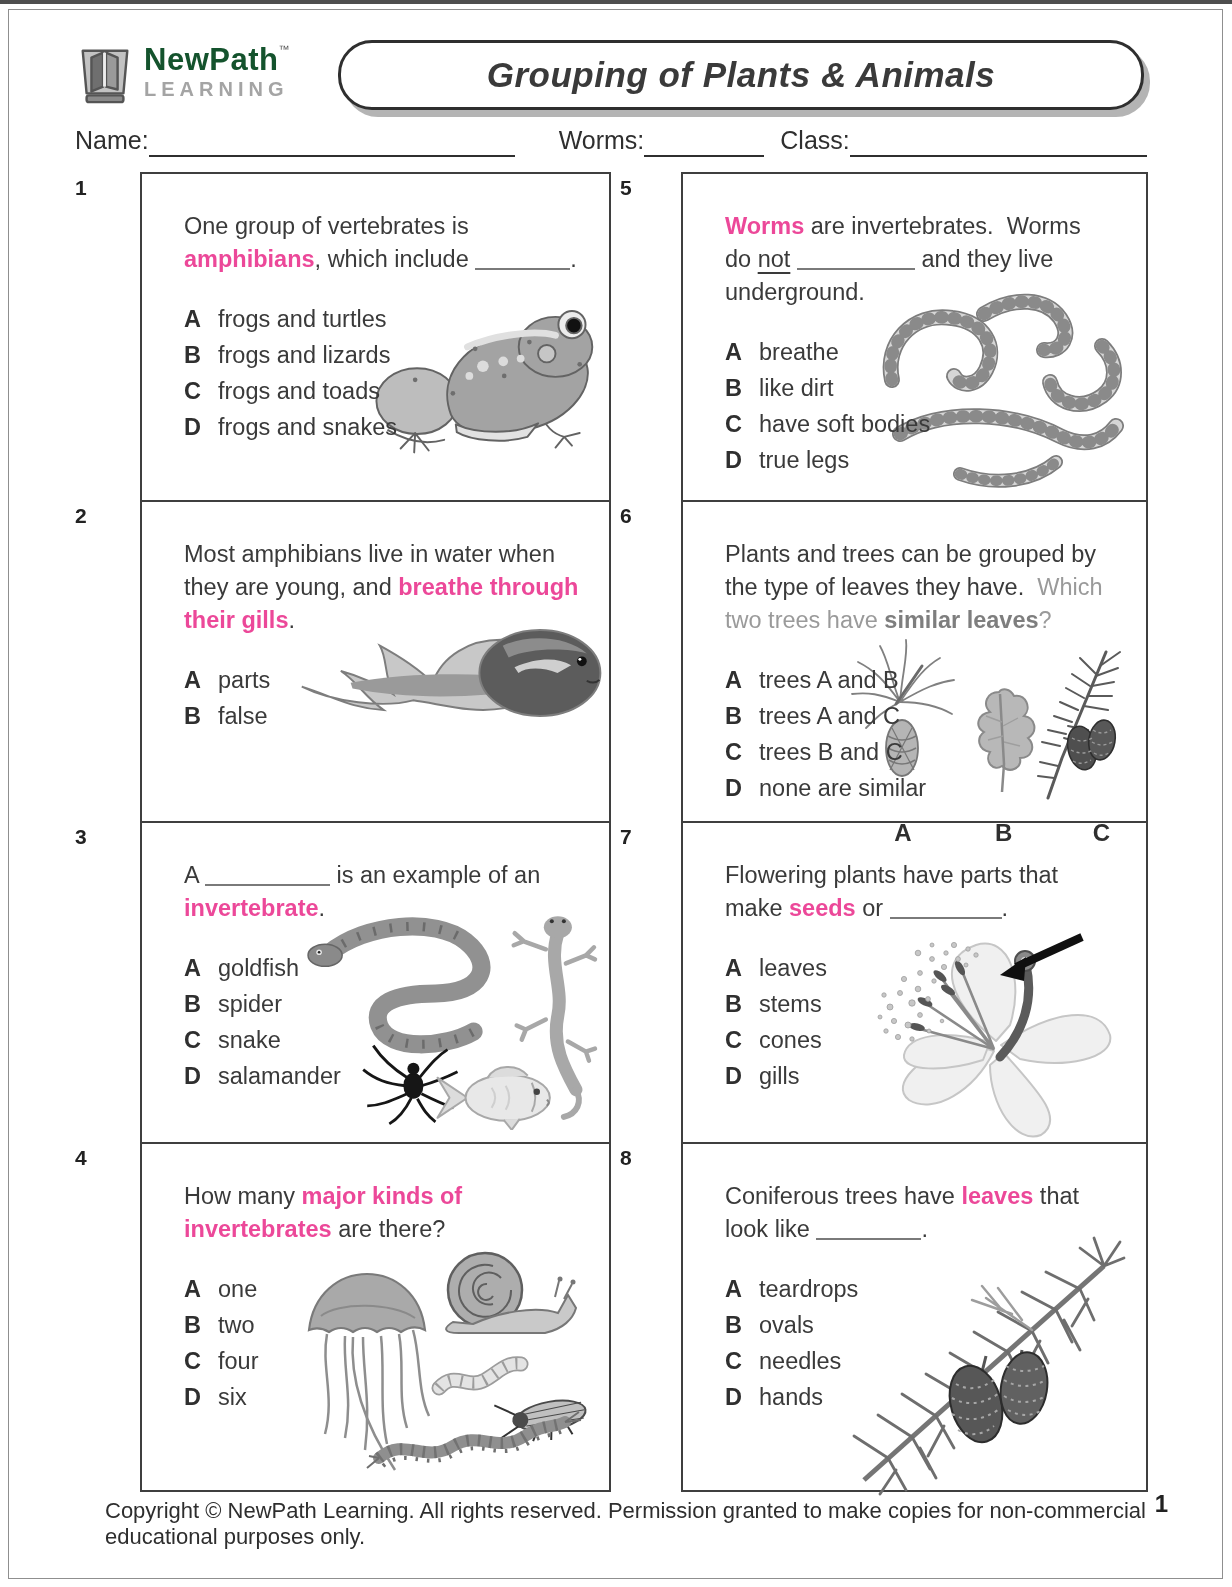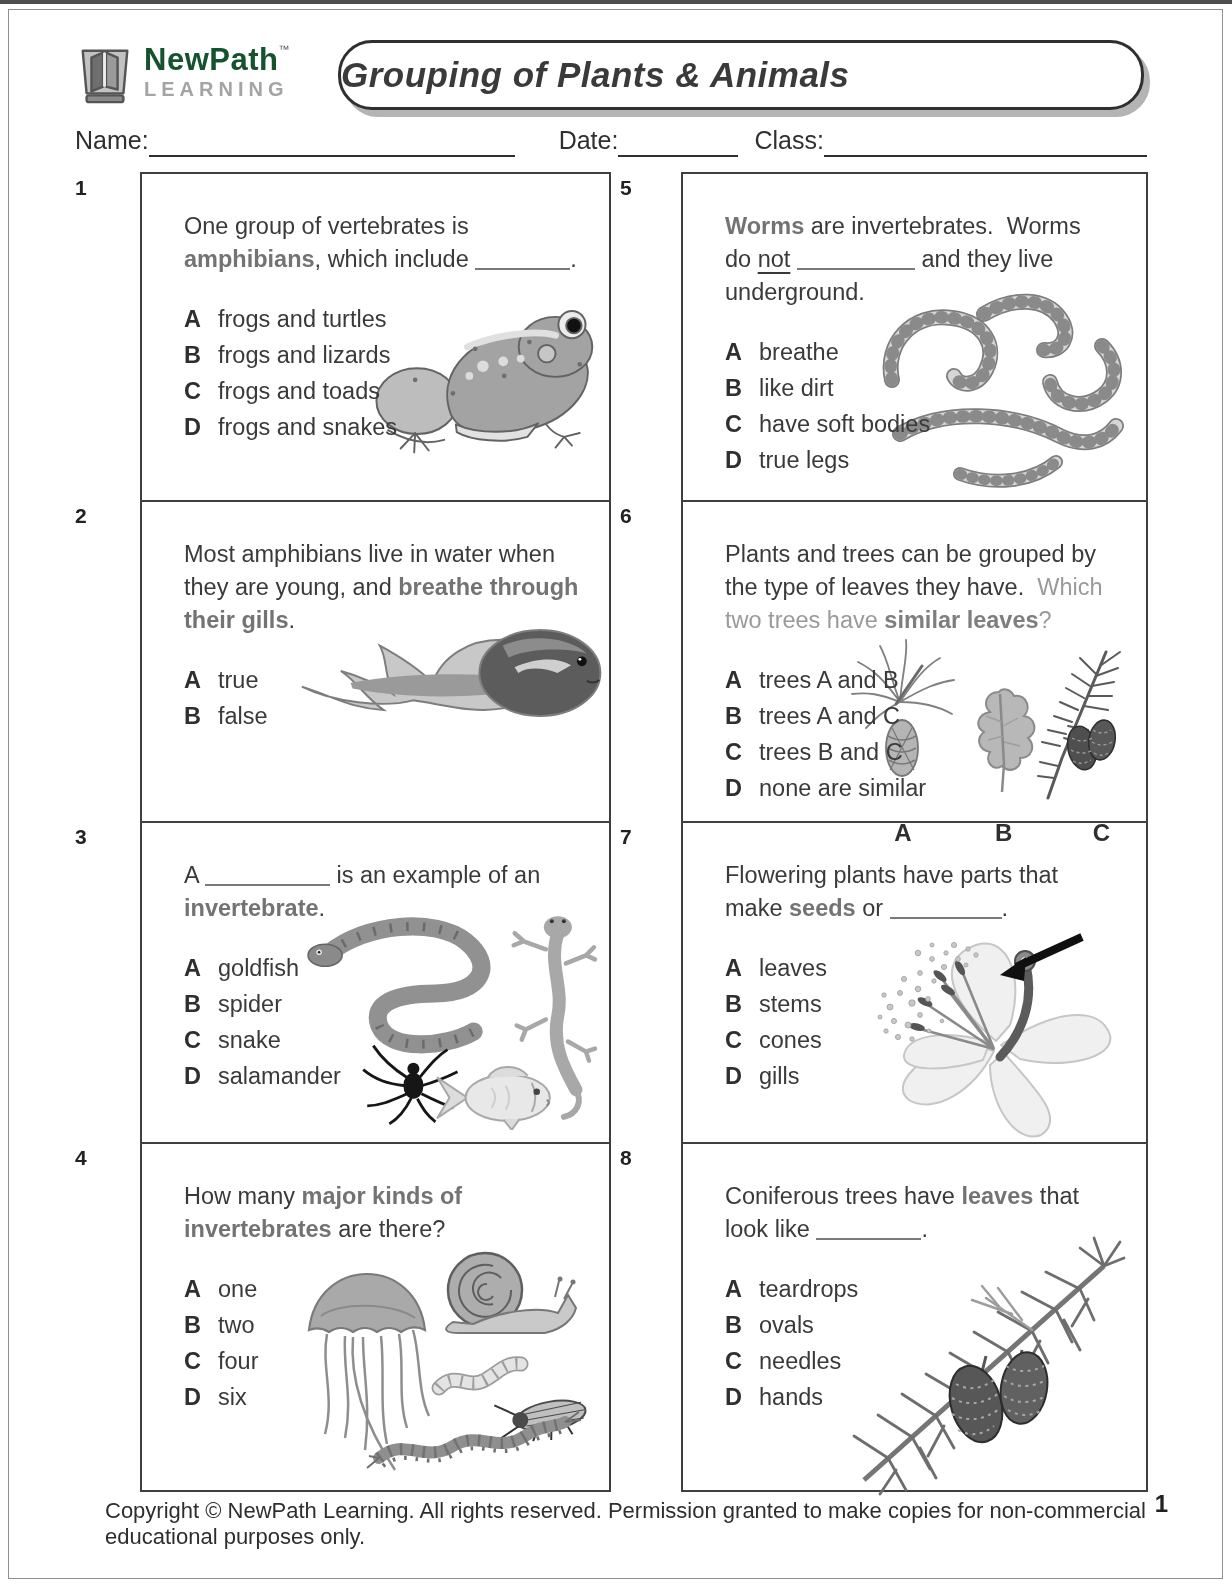--- a/index.html
+++ b/index.html
@@ -10,21 +10,21 @@
 
   
   .logo{position:absolute;left:74px;top:44px;display:flex;align-items:flex-start;}
   .logo-icon{width:62px;height:64px;margin-right:8px;}
   .brand{line-height:1;}
   .brand-main{font-size:31px;font-weight:700;color:#14532d;letter-spacing:.5px;}
   .brand-tm{font-size:11px;color:#4c4c4c;vertical-align:top;}
   .brand-sub{font-size:20px;font-weight:600;color:#a4a4a4;letter-spacing:5px;margin-top:4px;}
   .banner{position:absolute;left:338px;top:40px;width:800px;height:64px;background:#fff;
           border:3px solid #2f2f2f;border-radius:34px;box-shadow:6px 7px 0 #b4b4b4;
-          display:flex;align-items:center;}
+          display:flex;align-items:center;justify-content:center;}
   .banner-title{font-size:35px;font-weight:700;font-style:italic;color:#3a3a3a;letter-spacing:.5px;}
 
   
   .name-row{position:absolute;left:75px;top:126px;width:1072px;display:flex;align-items:flex-end;font-size:25px;color:#2f2f2f;}
   .nr-label{white-space:nowrap;padding-bottom:2px;}
   .nr-line{display:inline-block;border-bottom:2.5px solid #2f2f2f;height:26px;}
   .line-name{width:366px;margin-right:44px;}
   .line-date{width:120px;margin-right:16px;}
   .line-class{flex:1;}
 
@@ -35,21 +35,21 @@
   .qcol-right{width:528px;}
   .qrow{display:flex;height:330px;}
   .qrow:nth-child(2),.qrow:nth-child(3){height:323px;}
   .qrow:nth-child(4){height:350px;}
   .qrow:not(:first-child){margin-top:-2px;}
   .qnum{width:30px;font-size:21px;font-weight:700;color:#222;padding-top:4px;}
   .qcol-right .qnum{width:26px;}
   .qbox{flex:1;border:2px solid #3f3f3f;position:relative;background:#fff;margin-left:35px;}
   .stem{margin:36px 18px 0 42px;font-size:23.5px;line-height:33px;max-width:452px;position:relative;z-index:2;}
   .seg-n{color:#3a3a3a;}
-  .seg-kw{color:#737373;font-weight:700;}
+  .seg-kw{color:#ec4899;font-weight:700;}
   .seg-kwd{color:#7e7e7e;font-weight:700;}
   .seg-gray{color:#9a9a9a;}
   .seg-u{color:#3a3a3a;text-decoration:underline;text-decoration-thickness:2px;text-underline-offset:5px;}
   .seg-blank{display:inline-block;border-bottom:2px solid #7a7a7a;height:20px;transform:translateY(3px);}
   .opts{margin:28px 0 0 42px;position:relative;z-index:2;width:max-content;}
   .opt{display:flex;font-size:23.5px;line-height:31px;margin:5px 0;}
   .letter{width:34px;font-weight:700;color:#2f2f2f;flex:none;}
   .otext{color:#3a3a3a;white-space:nowrap;}
 
   
@@ -97,21 +97,21 @@
     </span>
   </div>
 
   <div class="banner">
     <span class="banner-title">Grouping of Plants &amp; Animals</span>
   </div>
 
   <div class="name-row">
     <span class="nr-label">Name:</span>
     <span class="nr-line line-name"></span>
-    <span class="nr-label">Date:</span>
+    <span class="nr-label">Worms:</span>
     <span class="nr-line line-date"></span>
     <span class="nr-label">Class:</span>
     <span class="nr-line line-class"></span>
   </div>
 
   <div class="grid">
     <div class="qcol qcol-left" id="col-left">
         <div class="qrow">
           <div class="qnum">1</div>
           <div class="qbox">
@@ -167,21 +167,21 @@
             </div>
           </div>
         </div>
         <div class="qrow">
           <div class="qnum">2</div>
           <div class="qbox">
             <div class="stem"><span class="seg-n">Most amphibians live in water when</span><br><span class="seg-n">they are young, and </span><span class="seg-kw">breathe through</span><br><span class="seg-kw">their gills</span><span class="seg-n">.</span></div>
             <div class="opts">
               <div class="opt">
                 <span class="letter">A</span>
-                <span class="otext">true</span>
+                <span class="otext">parts</span>
               </div>
               <div class="opt">
                 <span class="letter">B</span>
                 <span class="otext">false</span>
               </div>
             </div>
             <div class="illus illus-tadpole">
               <svg viewBox="0 0 330 120">
                 <g stroke="#7d7d7d" stroke-width="2">
 <path d="M8,74 C40,84 58,96 92,98 C72,84 66,70 48,58 C70,64 86,72 102,82 C92,62 96,46 88,32 C110,44 130,58 142,70 C152,42 180,26 212,26 L216,96 C182,102 152,92 122,88 C92,96 40,90 8,74 Z" fill="#c8c8c8"></path>

